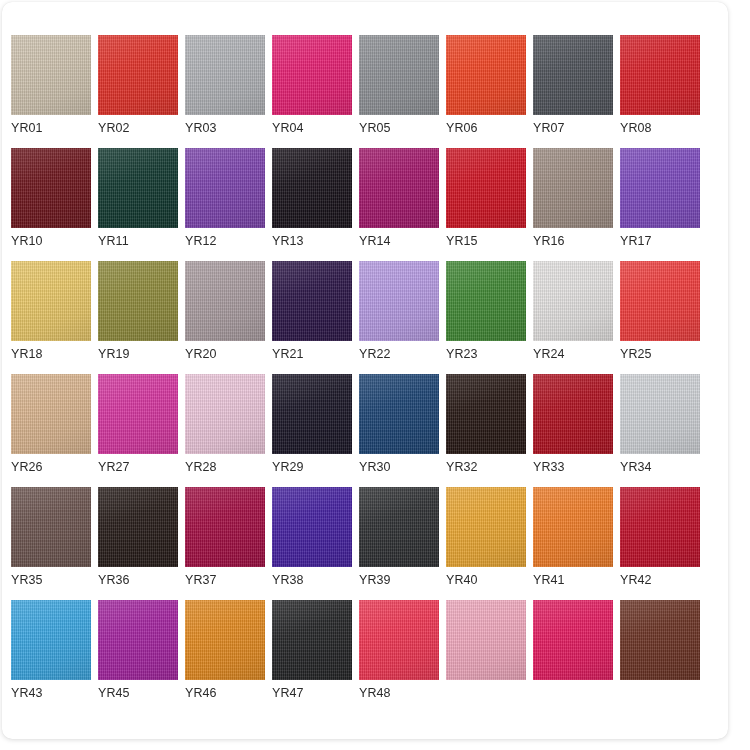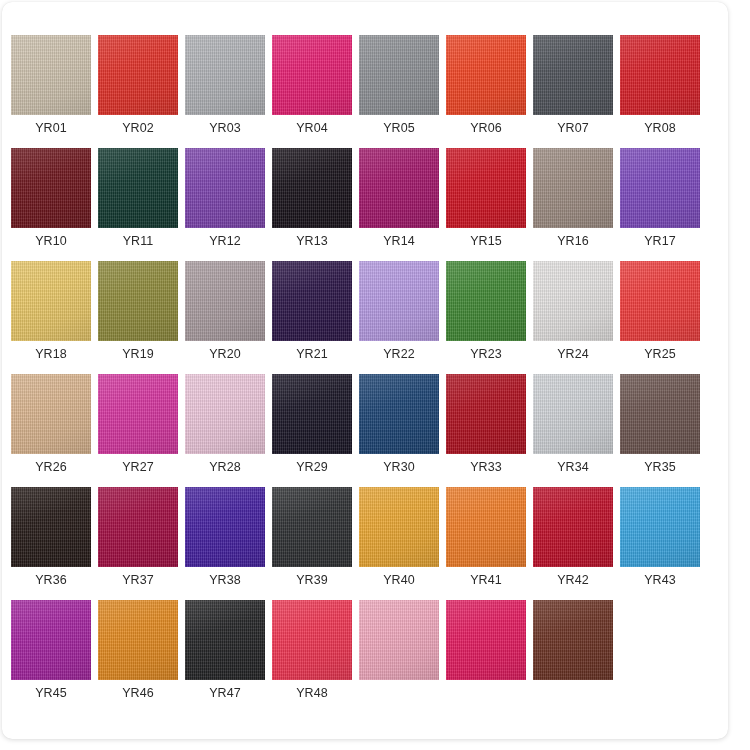--- a/index.html
+++ b/index.html
@@ -34,21 +34,21 @@
     display: flex;
     flex-wrap: wrap;
   }
 
   .swatch-cell {
     width: 80px;
     margin-right: 7px;
     margin-bottom: 13px;
     display: flex;
     flex-direction: column;
-    align-items: center;
+    align-items: flex-start;
   }
 
   .swatch-chip {
     position: relative;
     width: 80px;
     height: 80px;
     overflow: hidden;
   }
 
   
@@ -209,20 +209,24 @@
       </div>
       <div class="swatch-cell">
         <div class="swatch-chip" style="background-color: rgb(25, 21, 38);"></div>
         <div class="swatch-label">YR29</div>
       </div>
       <div class="swatch-cell">
         <div class="swatch-chip" style="background-color: rgb(27, 67, 115);"></div>
         <div class="swatch-label">YR30</div>
       </div>
       <div class="swatch-cell">
+        <div class="swatch-chip" style="background-color: rgb(38, 23, 19);"></div>
+        <div class="swatch-label">YR32</div>
+      </div>
+      <div class="swatch-cell">
         <div class="swatch-chip" style="background-color: rgb(175, 16, 31);"></div>
         <div class="swatch-label">YR33</div>
       </div>
       <div class="swatch-cell">
         <div class="swatch-chip" style="background-color: rgb(207, 210, 214);"></div>
         <div class="swatch-label">YR34</div>
       </div>
       <div class="swatch-cell">
         <div class="swatch-chip" style="background-color: rgb(107, 84, 79);"></div>
         <div class="swatch-label">YR35</div>

